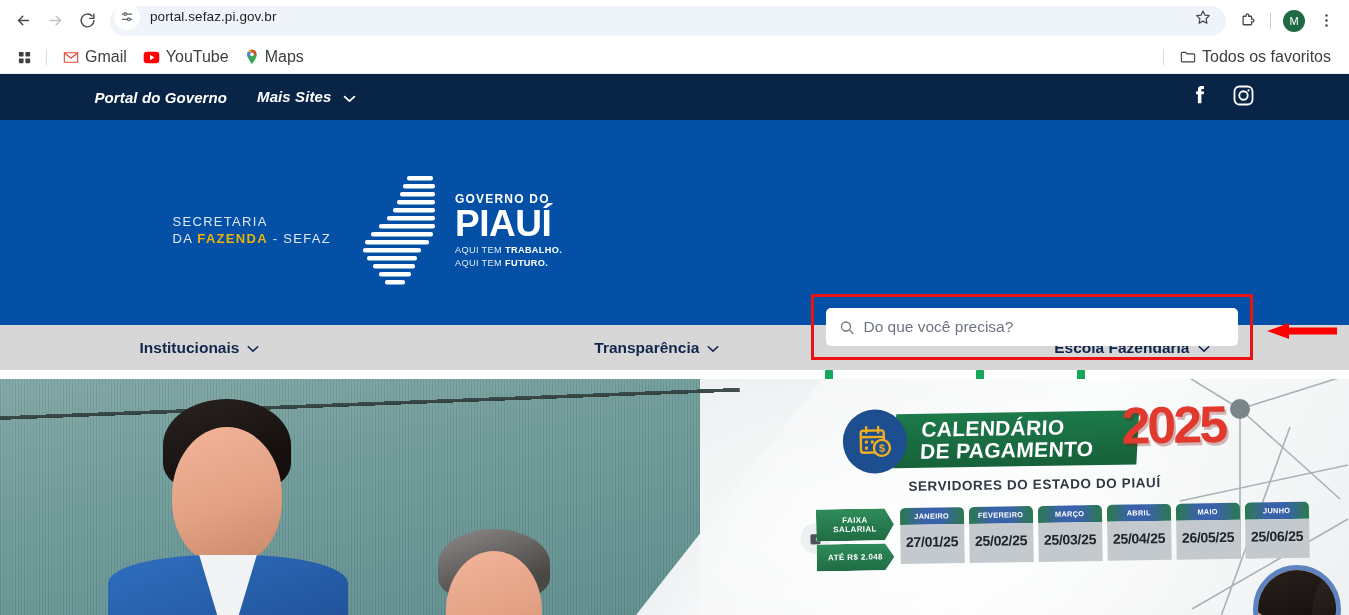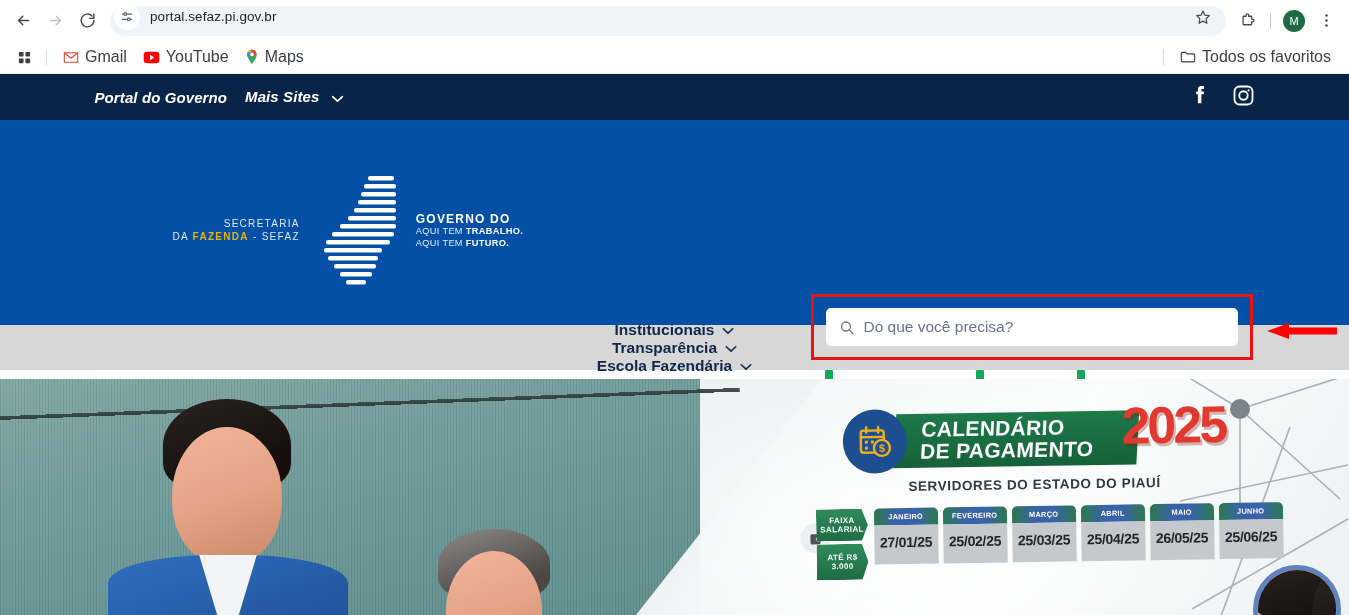--- a/index.html
+++ b/index.html
@@ -66,37 +66,37 @@
     display: flex; align-items: center; padding: 0 26px; font-style: italic;
   }
   .gov-bar-inner {
     width: 100%; max-width: 1160px; margin: 0 auto;
     display: flex; align-items: center;
   }
   .gov-link {
     color: #ffffff; font-size: 15px; font-weight: bold;
     letter-spacing: 0.1px; white-space: nowrap;
   }
-  .gov-link + .gov-link { margin-left: 18px; }
+  .gov-link + .gov-link { margin-left: 30px; }
   .gov-chev { margin-left: 7px; display: inline-block; vertical-align: middle; }
   .gov-social { margin-left: auto; display: flex; align-items: center; gap: 22px; }
 
   
   .site-head {
     height: 205px; background: #0450a6;
     position: relative;
   }
   .head-inner {
     width: 1160px; margin: 0 auto; height: 100%;
     display: flex; align-items: flex-start; position: relative;
   }
   .brand { display: flex; align-items: center; margin-top: 52px; margin-left: 78px; }
   .brand-text {
-    text-align: right; color: #dfe7f2; line-height: 1.28;
-    font-size: 10px; letter-spacing: 1.3px; margin-right: 16px;
+    text-align: left; color: #dfe7f2; line-height: 1.28;
+    font-size: 13px; letter-spacing: 1.3px; margin-right: 24px;
   }
   .brand-text .b { font-weight: bold; color: #eab308; }
   .brand-logo { display: flex; align-items: center; }
   .gov-wordmark { margin-left: 8px; color: #fff; line-height: 1; }
   .gw-top { font-size: 12px; font-weight: bold; letter-spacing: 1.2px; }
   .gw-main {
     font-size: 37px; font-weight: bold; letter-spacing: -0.5px;
     line-height: 0.95; margin: 1px 0 3px;
   }
   .gw-sub { font-size: 9.2px; letter-spacing: 0.35px; line-height: 1.35; color: #e4ecf7; }
@@ -137,21 +137,21 @@
   .q-mark { width: 8px; height: 19px; background: #16a85a; border-radius: 1px; }
   .q-text { color: #ffffff; font-size: 15.5px; }
 
   
   .navbar {
     height: 45px; background: #d7d7d7;
     display: flex; align-items: center;
   }
   .nav-inner {
     width: 1070px; margin: 0 auto; display: flex;
-    align-items: center; justify-content: space-between; flex-direction: column;
+    align-items: center; justify-content: space-between;
   }
   .nav-item {
     color: #10264c; font-size: 15.5px; font-weight: bold;
     display: flex; align-items: center; gap: 8px; white-space: nowrap;
   }
 
   
   .hero {
     position: absolute; left: 0; top: 379px;
     width: 1349px; height: 236px; overflow: hidden;
@@ -247,21 +247,21 @@
   .cal-sub {
     text-align: center; font-size: 13.5px; font-weight: bold;
     color: #2f3a44; letter-spacing: 0.6px; margin-top: 6px;
   }
   .cal-grid { display: flex; align-items: flex-start; margin-top: 14px; gap: 6px; }
   .faixa {
     width: 104px; position: relative; margin-left: 16px;
   }
   .faixa-top, .faixa-bot {
     color: #fff; font-size: 8px; font-weight: bold; letter-spacing: 0.4px;
-    text-align: center; padding: 7px 4px;
+    text-align: center; padding: 7px 17px;
     background: linear-gradient(180deg, #2f8c5a 0%, #1f6c43 100%);
     clip-path: polygon(0 0, 88% 0, 100% 50%, 88% 100%, 0 100%);
   }
   .faixa-bot { margin-top: 3px; padding: 9px 0; }
   .faixa-icon {
     position: absolute; left: -16px; top: 14px;
     width: 30px; height: 30px; border-radius: 50%;
     background: #edf0f1; display: flex; align-items: center;
     justify-content: center;
   }
@@ -443,20 +443,21 @@
             <rect x="10" y="68" width="64" height="4.6" rx="2"></rect>
             <rect x="8" y="76" width="58" height="4.6" rx="2"></rect>
             <rect x="12" y="84" width="50" height="4.6" rx="2"></rect>
             <rect x="18" y="92" width="42" height="4.6" rx="2"></rect>
             <rect x="24" y="100" width="32" height="4.6" rx="2"></rect>
             <rect x="30" y="108" width="20" height="4.6" rx="2"></rect>
           </g>
         </svg>
         <div class="gov-wordmark">
           <div class="gw-top">GOVERNO DO</div>
+          <div class="gw-main">PIAUÍ</div>
           <div class="gw-sub">
             <div><span>AQUI TEM </span><b>TRABALHO.</b></div>
             <div><span>AQUI TEM </span><b>FUTURO.</b></div>
           </div>
         </div>
       </div>
     </div>
 
     <div class="search-block">
       <div class="search-hl">
@@ -589,21 +590,21 @@
 
     <div class="cal-grid">
       <div class="faixa">
         <div class="faixa-icon">
           <svg width="17" height="17" viewBox="0 0 22 22">
             <rect x="4" y="5" width="13" height="13" rx="2" fill="#4c5258"></rect>
             <circle cx="14" cy="11.5" r="3" fill="#d9dde0"></circle>
           </svg>
         </div>
         <div class="faixa-top">FAIXA SALARIAL</div>
-        <div class="faixa-bot">ATÉ R$ 3.000</div>
+        <div class="faixa-bot">ATÉ R$ 2.048</div>
       </div>
 
       <div class="months">
         <div class="month-col">
           <div class="month-name">JANEIRO</div>
           <div class="month-date">27/01/25</div>
         </div>
         <div class="month-col">
           <div class="month-name">FEVEREIRO</div>
           <div class="month-date">25/02/25</div>

